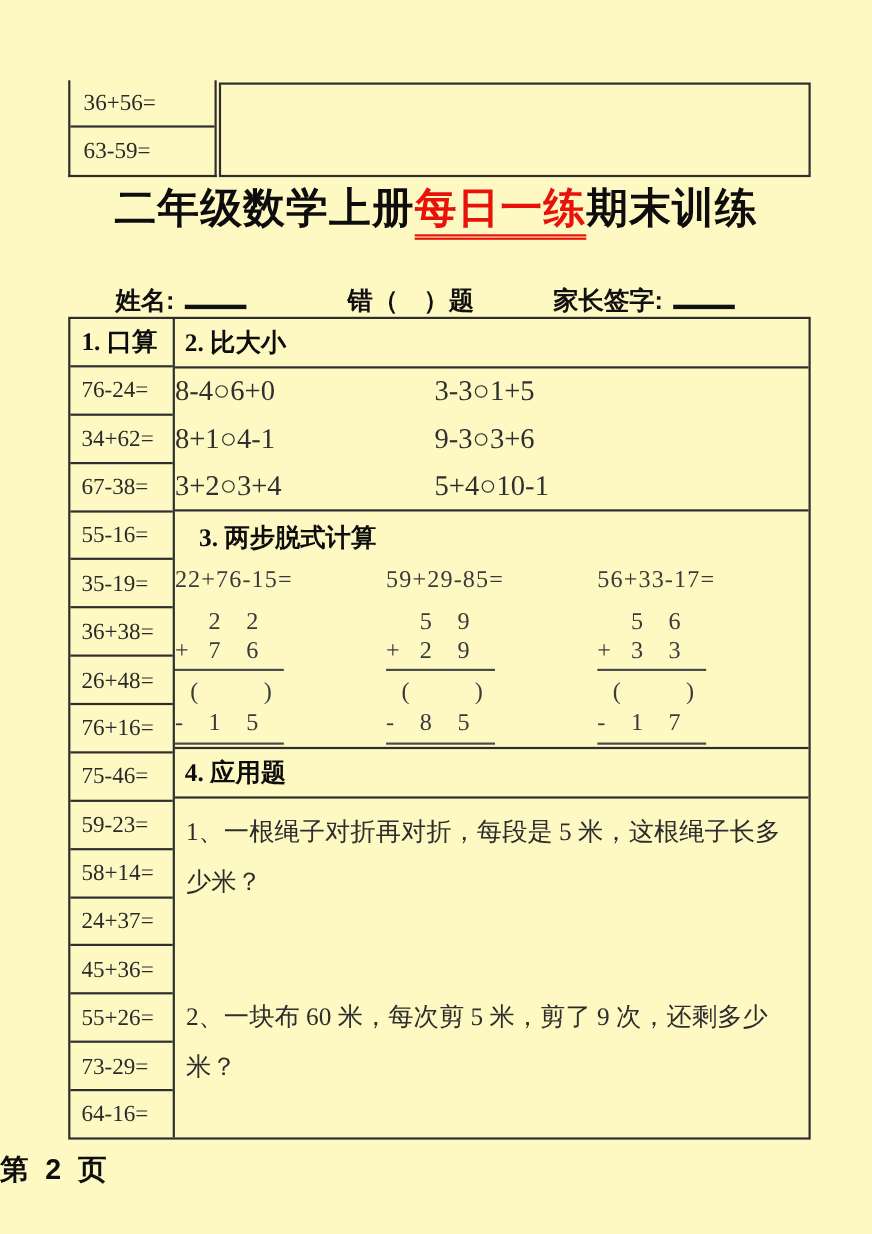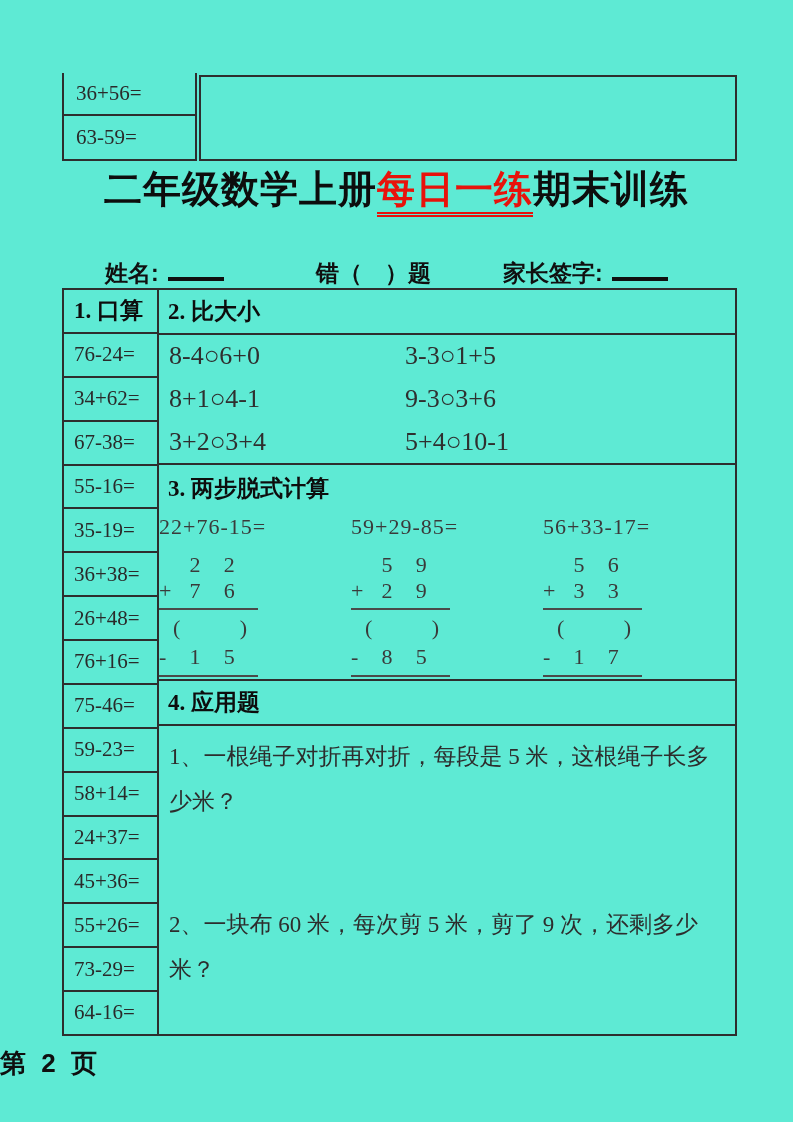--- a/index.html
+++ b/index.html
@@ -1,18 +1,18 @@
 <!DOCTYPE html>
 <html><head>
 <meta charset="utf-8">
 <style>
   * { margin:0; padding:0; box-sizing:border-box; }
   html,body { background:#ffffff; }
   .page {
-    position:relative; width:793px; height:1122px; background:#5eead4;
+    position:relative; width:793px; height:1122px; background:#fef9c3;
     font-family:"Liberation Serif","DejaVu Serif",serif; color:#1d1d1d;
     overflow:hidden;
   }
   
   .tt-left {
     position:absolute; left:62px; top:73px; width:135px; height:88px;
     border-left:2px solid #2e2e2e; border-right:2px solid #2e2e2e; border-bottom:2px solid #2e2e2e;
   }
   .tt-cell { height:43px; display:flex; align-items:center; padding-left:12px; font-size:21px; color:#2a2a2a; }
   .tt-cell.first { border-bottom:2px solid #2e2e2e; }
@@ -41,23 +41,23 @@
   .lcol { width:133px; border-right:2px solid #2e2e2e; display:flex; flex-direction:column; }
   .lcell { flex:1; border-bottom:2px solid #2e2e2e; display:flex; align-items:center;
            padding-left:10px; font-size:21px; color:#2a2a2a; }
   .lcell:last-child { border-bottom:none; }
   .lcell.hdr { font-weight:bold; font-size:23px; color:#0d0d0d;font-family:Liberation Serif, serif; }
   .rcol { flex:1; display:flex; flex-direction:column; }
   .rhdr { flex:1; border-bottom:2px solid #2e2e2e; display:flex; align-items:center;
           padding-left:9px; font-weight:bold; font-size:23px; color:#0d0d0d; }
   .rcompare { flex:3; border-bottom:2px solid #2e2e2e; display:flex; flex-direction:column; }
   .crow { flex:1; display:flex; align-items:center; font-size:26px; color:#2f2f2f; }
-  .crow .c1 { display:inline-block; margin-left:10px; width:236px; }
+  .crow .c1 { display:inline-block; margin-left:0; width:236px; }
   .rsec3 { flex:5; border-bottom:2px solid #2e2e2e; display:flex; flex-direction:column; }
-  .rsec3 .shdr { padding:8px 0 0 9px; font-weight:bold; font-size:23px; color:#0d0d0d; }
+  .rsec3 .shdr { padding:8px 0 0 22px; font-weight:bold; font-size:23px; color:#0d0d0d; }
   .calcrow { flex:1; display:flex; margin-top:10px; }
   .vcalc { width:192px; } .vcalc:first-child { }
   .vcalc .eq { font-size:22px; color:#3a3a3a; letter-spacing:1px; margin-bottom:12px; white-space:nowrap; }
   .vrow { display:flex; font-size:22px; color:#3a3a3a; line-height:26px; }
   .vsign { width:34px; } .vd { width:38px; }
   .vblock { width:99px; border-bottom:2px solid #4a4a4a; padding-bottom:4px; }
   .vparen { display:flex; justify-content:space-between; width:74px; margin:5px 0 3px 14px;
             font-size:22px; color:#3a3a3a; }
   .vblock2 { width:99px; border-bottom:2px solid #4a4a4a; padding-bottom:5px; margin-top:2px; }
   .rword { flex:7; padding:8px 14px 0 10px; font-size:23px; line-height:45px; color:#2d2d2d; }

